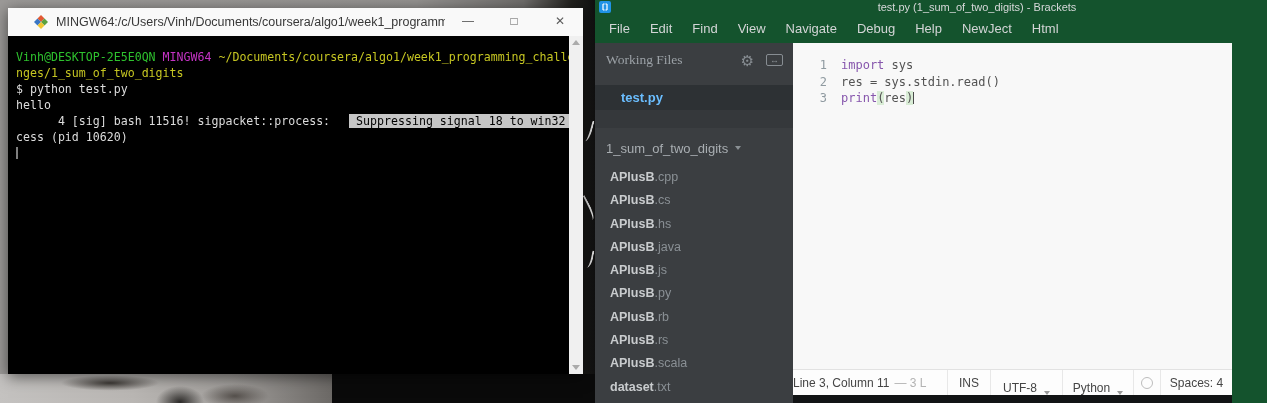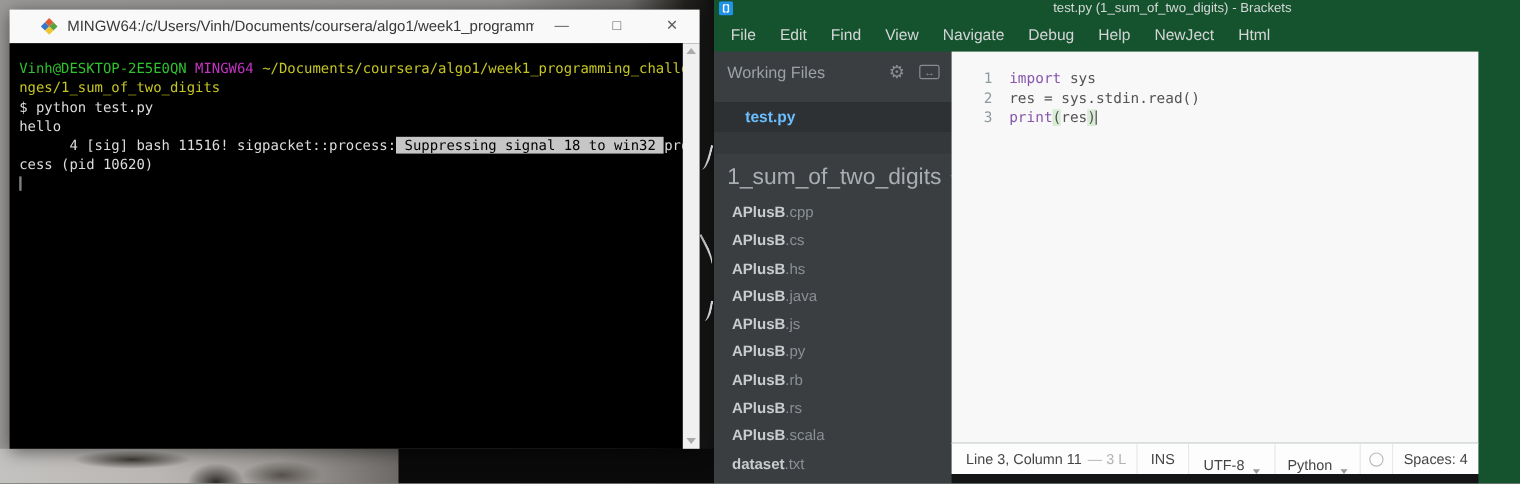--- a/index.html
+++ b/index.html
@@ -33,48 +33,48 @@
   .term-title-text { flex:1; font-size:12.5px; color:#383838; white-space:nowrap; overflow:hidden; }
   .term-btn { width:46px; height:28px; line-height:27px; text-align:center; font-size:12px; color:#5c5c5c; }
   .term-body { position:absolute; left:0; top:28px; right:0; bottom:0; background:#000; }
   .term-text { position:absolute; left:0; top:0; right:14px; bottom:0; padding:13px 0 0 8px;
     font-family:"DejaVu Sans Mono", monospace; font-size:11.6px; line-height:16px;
     color:#dcdcdc; white-space:pre; overflow:hidden; }
   .seg-green { color:#2ec22e; }
   .seg-magenta { color:#c433c4; }
   .seg-yellow { color:#c6c622; }
   .seg-plain { color:#dcdcdc; }
-  .seg-highlight { background:#c6c6c6; color:#000; }
+  .seg-highlight { background:#c6c6c6; color:#000;margin-left:19px; }
   .seg-cursor { display:inline-block; width:2px; height:12px; background:#7f7f7f; vertical-align:-2px; }
   .term-scrollbar { position:absolute; right:0; top:0; width:14px; bottom:0; background:#f0f0f0;
     display:flex; flex-direction:column; justify-content:space-between; align-items:center; padding:4px 0; }
   .tri-up { width:0; height:0; border-left:4px solid transparent; border-right:4px solid transparent; border-bottom:5px solid #ababab; }
   .tri-down { width:0; height:0; border-left:4px solid transparent; border-right:4px solid transparent; border-top:5px solid #ababab; }
 
   
   .bk-win { position:absolute; left:595px; top:0; width:764px; height:403px; background:#14532d; }
   .bk-title { position:relative; height:14px; overflow:hidden; }
   .bk-icon { position:absolute; left:4px; top:1px; }
   .bk-title-text { text-align:center; font-size:11px; line-height:14px; color:#d6d8d9; }
   .bk-controls { position:absolute; right:8px; top:-6px; font-size:10px; color:#c9cacb; letter-spacing:0; }
   .bk-controls span { margin-left:16px; }
   .bk-menubar { height:29px; display:flex; align-items:center; padding-left:4px; }
   .menu-item { font-size:13px; color:#d3d5d6; padding:0 10px; cursor:default; }
 
   .bk-sidebar { position:absolute; left:0; top:43px; width:198px; bottom:0; background:#3b3e41; overflow:hidden; }
   .wf-header { height:34px; display:flex; align-items:center; padding:0 10px 0 11px; }
-  .wf-label { flex:1; font-size:13.5px; color:#9ba1a6; }
+  .wf-label { flex:1; font-size:13.5px; color:#9ba1a6;font-family:Liberation Serif, serif; }
   .gear-glyph { font-size:15px; color:#878d92; margin-right:12px; line-height:1; }
   .split-icon { width:17px; height:12px; border:1px solid #878d92; border-radius:2px; color:#878d92;
     font-size:9px; line-height:10px; text-align:center; }
   .open-file-row { height:25px; line-height:25px; background:#2d3134; color:#6bbeff;
     font-weight:bold; font-size:13px; padding-left:26px; margin-top:8px; }
   .ws-band { height:18px; background:#35383b; }
   .project-row { margin-top:8px; padding-left:11px; height:24px; display:flex; align-items:center;
-    font-size:19px; color:#a9aeb2; }
+    font-size:13px; color:#a9aeb2; }
   .caret-down { width:0; height:0; border-left:3.5px solid transparent; border-right:3.5px solid transparent;
     border-top:4px solid #8a9094; margin-left:7px; display:inline-block; }
   .file-tree { margin-top:6px; }
   .file-row { height:23.3px; line-height:23.3px; padding-left:15px; font-size:12.5px; white-space:nowrap; }
   .file-base { color:#c9ccce; font-weight:bold; }
   .file-ext { color:#8a9095; }
 
   .bk-editor { position:absolute; left:198px; top:43px; width:439px; bottom:0; }
   .code-area { position:absolute; left:0; top:0; right:0; bottom:34px; background:#f8f8f8; display:flex; overflow:hidden; }
   .gutter { width:48px; padding-top:14px; }
@@ -82,21 +82,21 @@
     font-size:12px; line-height:16.5px; color:#8f9aa0; }
   .code-col { padding-top:14px; font-family:"DejaVu Sans Mono", monospace; font-size:12px;
     line-height:16.5px; white-space:pre; }
   .tok-kw { color:#8757ad; }
   .tok-pl { color:#535353; }
   .tok-br { color:#535353; background:#d9edd6; }
   .caret { display:inline-block; width:1px; height:12px; background:#4a4a4a; vertical-align:-2px; }
 
   .statusbar { position:absolute; left:0; right:0; bottom:8px; height:26px; background:#fdfdfd;
     border-top:1px solid #e2e2e2; display:flex; align-items:stretch; font-size:12px; color:#454545; }
-  .sb-left { flex:1; display:flex; align-items:center; padding-left:12px; white-space:nowrap; overflow:hidden; }
+  .sb-left { flex:1; display:flex; align-items:center; white-space:nowrap; overflow:hidden; }
   .sb-dim { color:#b3b3b3; margin-left:5px; }
   .sb-cell { border-left:1px solid #e8e8e8; display:flex; align-items:center; justify-content:center; }
   .sb-ins { width:43px; }
   .sb-enc { width:72px;align-items:flex-end; }
   .sb-lang { width:71px;align-items:flex-end; }
   .sb-lint { width:27px; }
   .sb-spaces { width:72px; }
   .sb-caret { width:0; height:0; border-left:3.5px solid transparent; border-right:3.5px solid transparent;
     border-top:4px solid #9a9a9a; margin-left:7px; display:inline-block; }
   .lint-circle { width:12px; height:12px; border:1px solid #bdbdbd; border-radius:50%; }

